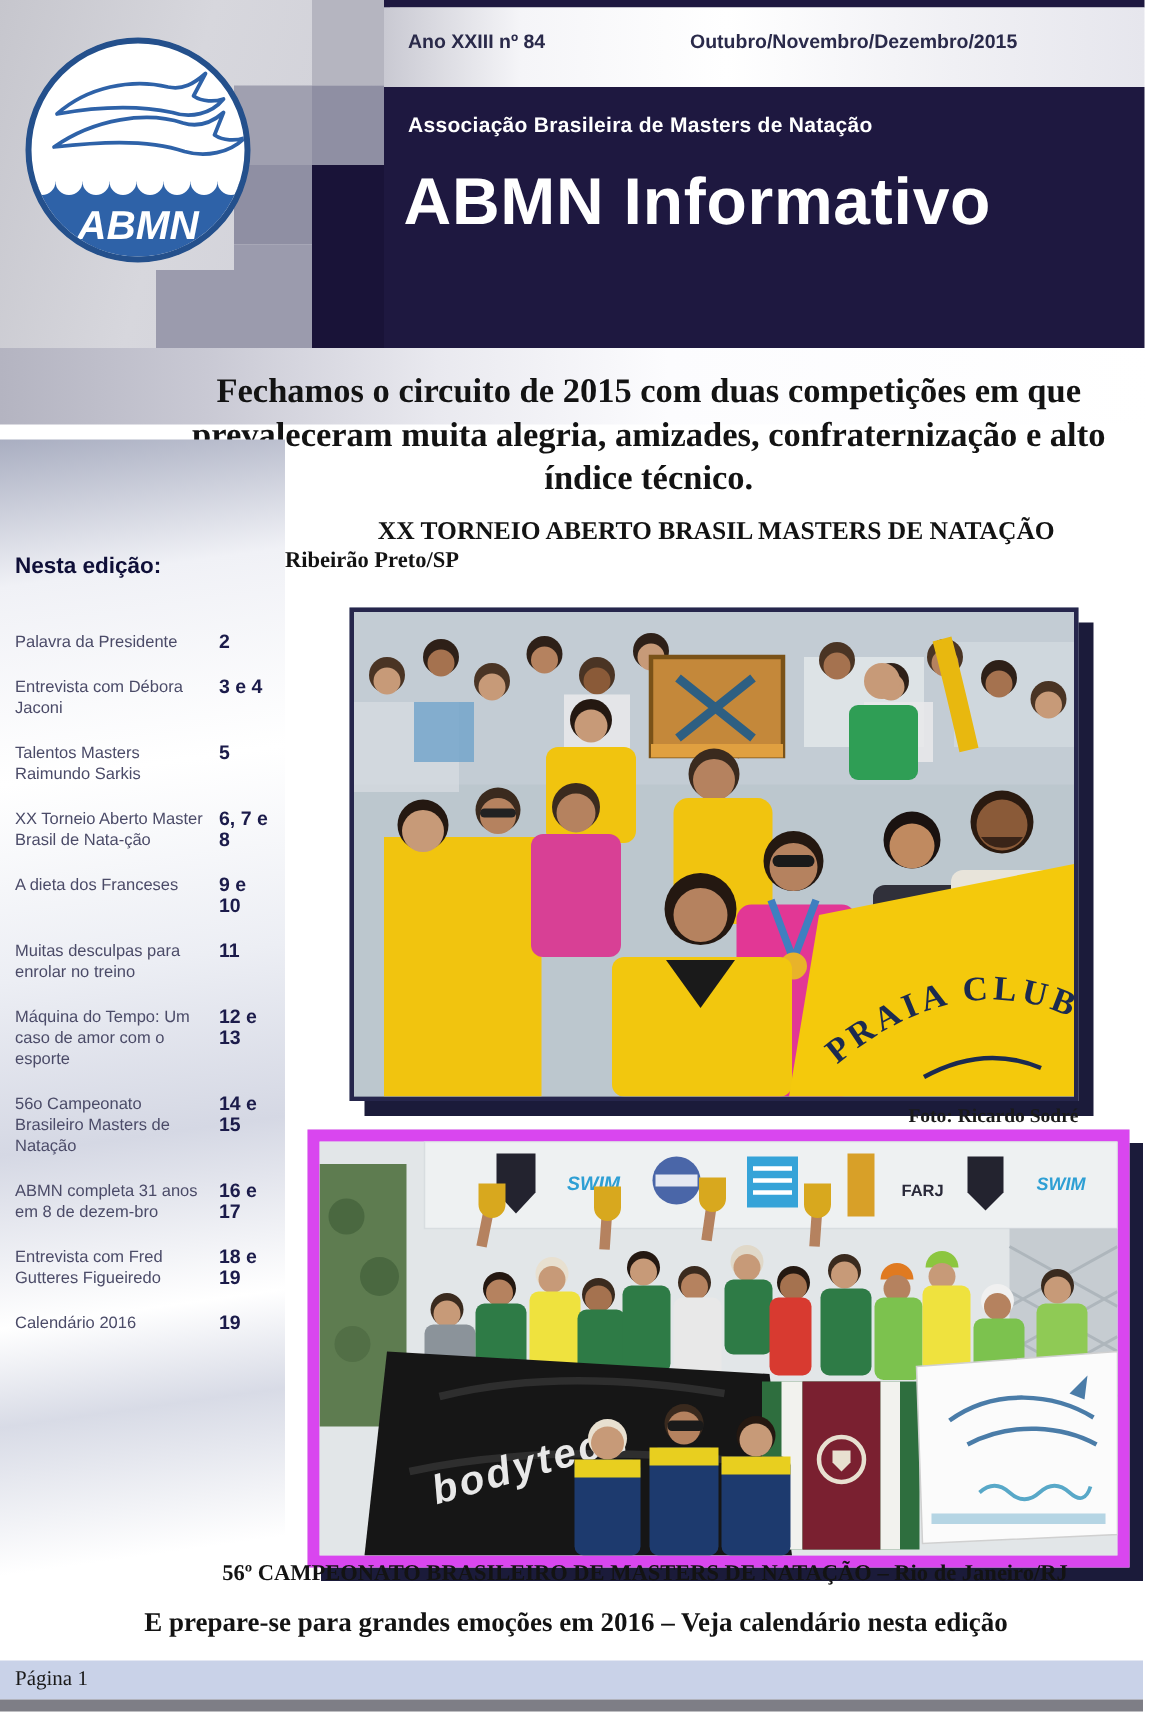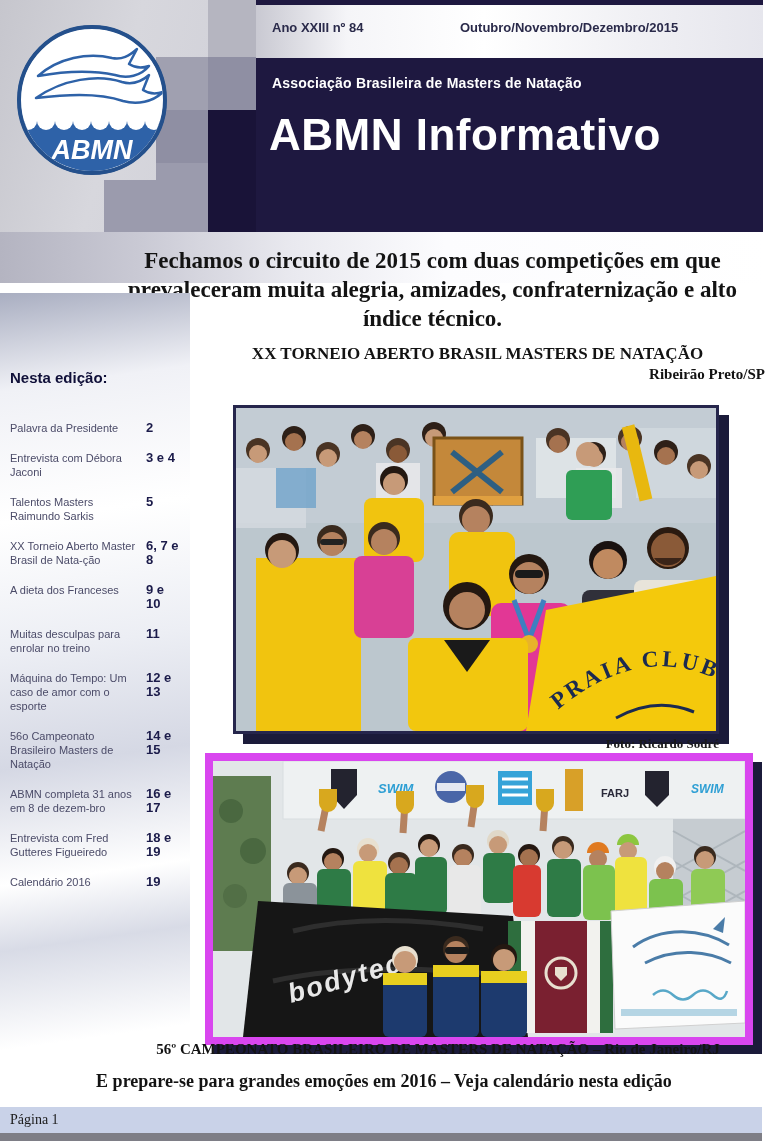--- a/index.html
+++ b/index.html
@@ -29,41 +29,41 @@
   .assoc{position:absolute;left:16px;top:17px;font-weight:bold;font-size:14px;color:#ffffff;letter-spacing:.2px;}
   .big-title{position:absolute;left:13px;top:52px;font-weight:bold;font-size:44px;color:#ffffff;letter-spacing:.5px;}
 
   
   .lead-band{position:absolute;left:0;top:232px;width:768px;height:51px;
              background:linear-gradient(to right,#b4b4c1 0%,#c9c9d4 18%,#e9e9ef 38%,#fcfcfe 58%,#ffffff 100%);}
   .headline{position:absolute;left:105px;top:246px;width:655px;text-align:center;
             font-family:"Liberation Serif",serif;font-weight:bold;font-size:23px;line-height:29px;color:#131313;}
   .event-title{position:absolute;left:190px;top:344px;width:575px;text-align:center;
                font-family:"Liberation Serif",serif;font-weight:bold;font-size:17px;color:#131313;}
-  .event-location{position:absolute;left:190px;top:366px;width:575px;text-align:right;
+  .event-location{position:absolute;left:190px;top:366px;width:575px;text-align:left;
                   font-family:"Liberation Serif",serif;font-weight:bold;font-size:15px;color:#131313;}
 
   
   .sidebar{position:absolute;left:0;top:293px;width:190px;height:797px;
            background:linear-gradient(172deg,#a9aec1 0%,#f0f1f6 12%,#ffffff 28%,#eceef4 44%,#d5d8e4 58%,#ffffff 72%,#d8dbe6 80%,#ffffff 92%,#ffffff 100%);}
   .toc-heading{position:absolute;left:10px;top:76px;font-weight:bold;font-size:15px;color:#0f0f38;}
   .toc{position:absolute;left:10px;top:128px;width:172px;}
   .toc-row{display:flex;gap:6px;margin-bottom:16px;}
   .toc-t{flex:1;font-size:11px;line-height:14px;color:#4b4b68;}
   .toc-p{width:36px;font-weight:bold;font-size:13px;line-height:14px;color:#1b1b4a;}
   .toc-gap{margin-top:14px;}
 
   
   .photo1{position:absolute;left:233px;top:405px;width:480px;height:323px;
           border:3px solid #26264c;box-shadow:10px 10px 0 #1b1b3a;background:#bcc7ce;}
   .credit{position:absolute;left:233px;top:736px;width:486px;text-align:right;
           font-family:"Liberation Serif",serif;font-weight:bold;font-size:13px;color:#1a1a1a;}
   .photo2{position:absolute;left:205px;top:753px;width:532px;height:276px;
           border:8px solid #d946ef;box-shadow:9px 9px 0 #1b1b3a;background:#e2e6e8;}
-  .caption2{position:absolute;left:108px;top:1041px;width:660px;text-align:center;
+  .caption2{position:absolute;left:100px;top:1041px;width:660px;text-align:center;
             font-family:"Liberation Serif",serif;font-weight:bold;font-size:15px;color:#131313;}
   .closing{position:absolute;left:44px;top:1071px;width:680px;text-align:center;
            font-family:"Liberation Serif",serif;font-weight:bold;font-size:18px;color:#131313;}
 
   
   .footer-bar{position:absolute;left:0;top:1107px;width:762px;height:26px;background:#c9d2e8;
               font-family:"Liberation Serif",serif;font-size:14px;color:#1a1a1a;line-height:26px;padding-left:10px;box-sizing:border-box;}
   .footer-shadow{position:absolute;left:0;top:1133px;width:762px;height:8px;background:#7e7e86;}
 </style>
 </head>

